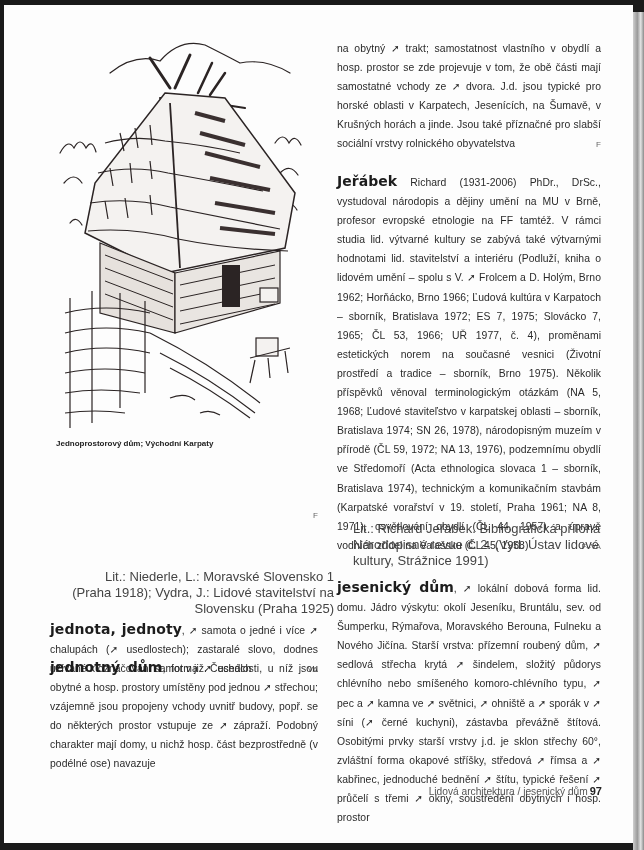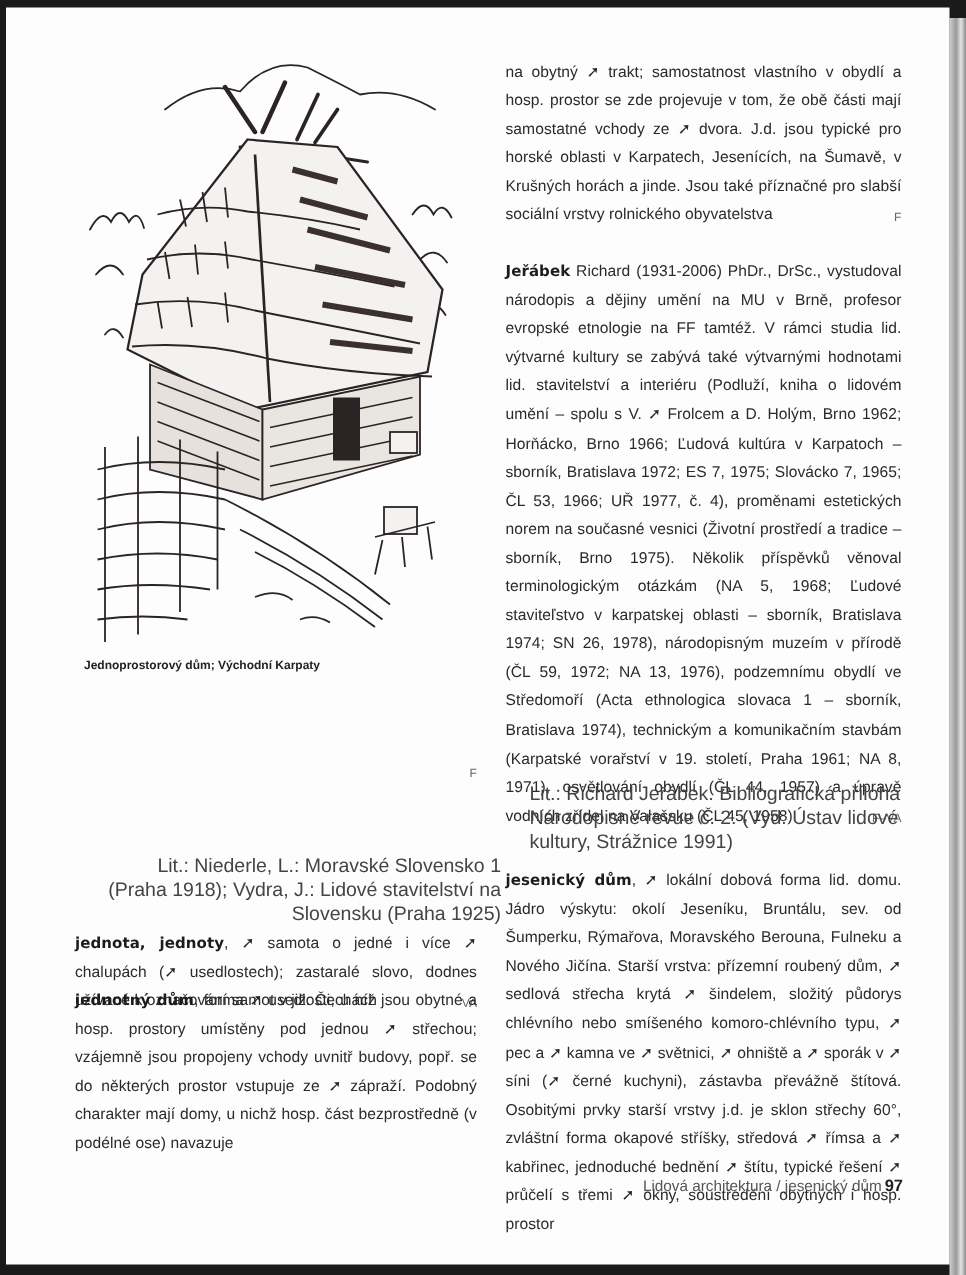--- a/index.html
+++ b/index.html
@@ -18,21 +18,21 @@
     background: linear-gradient(to right, #cfcfcf, #9a9a9a 40%, #e3e3e3 70%, #8a8a8a);
   }
   .col { position: absolute; }
   .col-left { left: 46px; top: 0; width: 268px; }
   .col-right { left: 333px; top: 0; width: 264px; }
   .para {
     font-size: 10.4px; line-height: 19.1px; text-align: justify;
     margin: 0; letter-spacing: 0.05px;
   }
   .para .author { float: right; font-size: 8px; color: #666; margin-top: 1px; }
-  .hw { font-weight: bold; font-family: "DejaVu Sans", sans-serif; font-size: 10px; color: #1c1c1c; }
+  .hw { font-weight: bold; font-family: "DejaVu Sans", sans-serif; font-size: 14px; color: #1c1c1c; }
   .hw-inline { font-weight: normal; }
   .lit {
     font-size: 13px; line-height: 16px; color: #444; margin: 16px; text-align: left;
   }
   .caption {
     position: absolute; left: 52px; top: 434px; font-size: 8px; font-weight: bold; color: #222;
   }
   .illus { position: absolute; left: 46px; top: 28px; width: 270px; height: 420px; }
   .footer {
     position: absolute; left: 398px; top: 780px; width: 200px; text-align: right;

